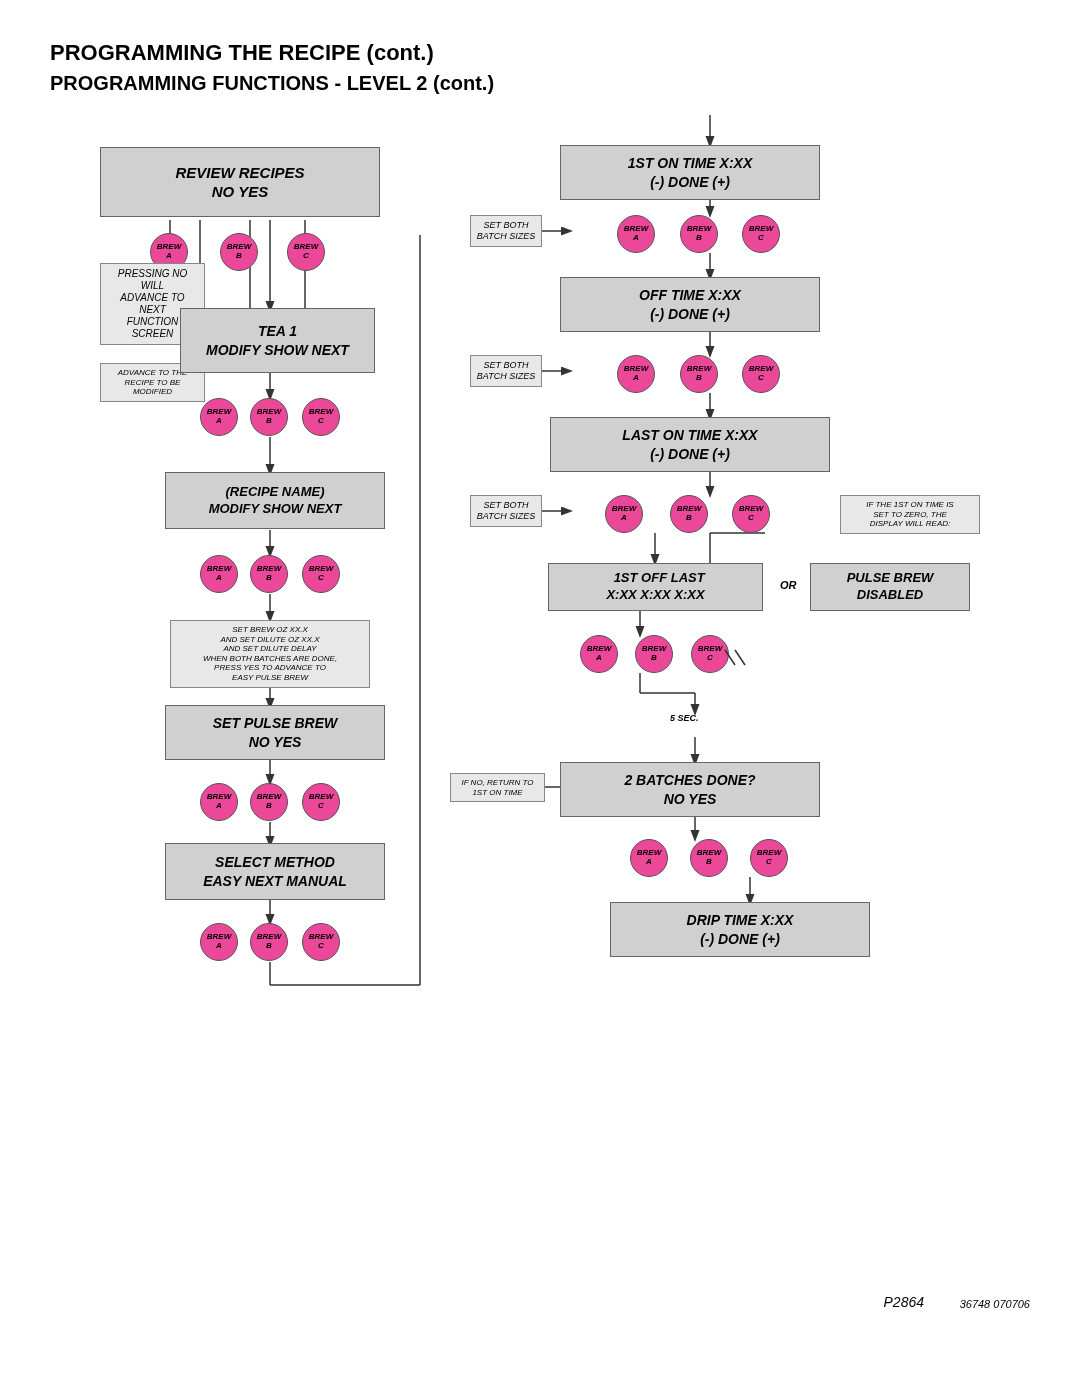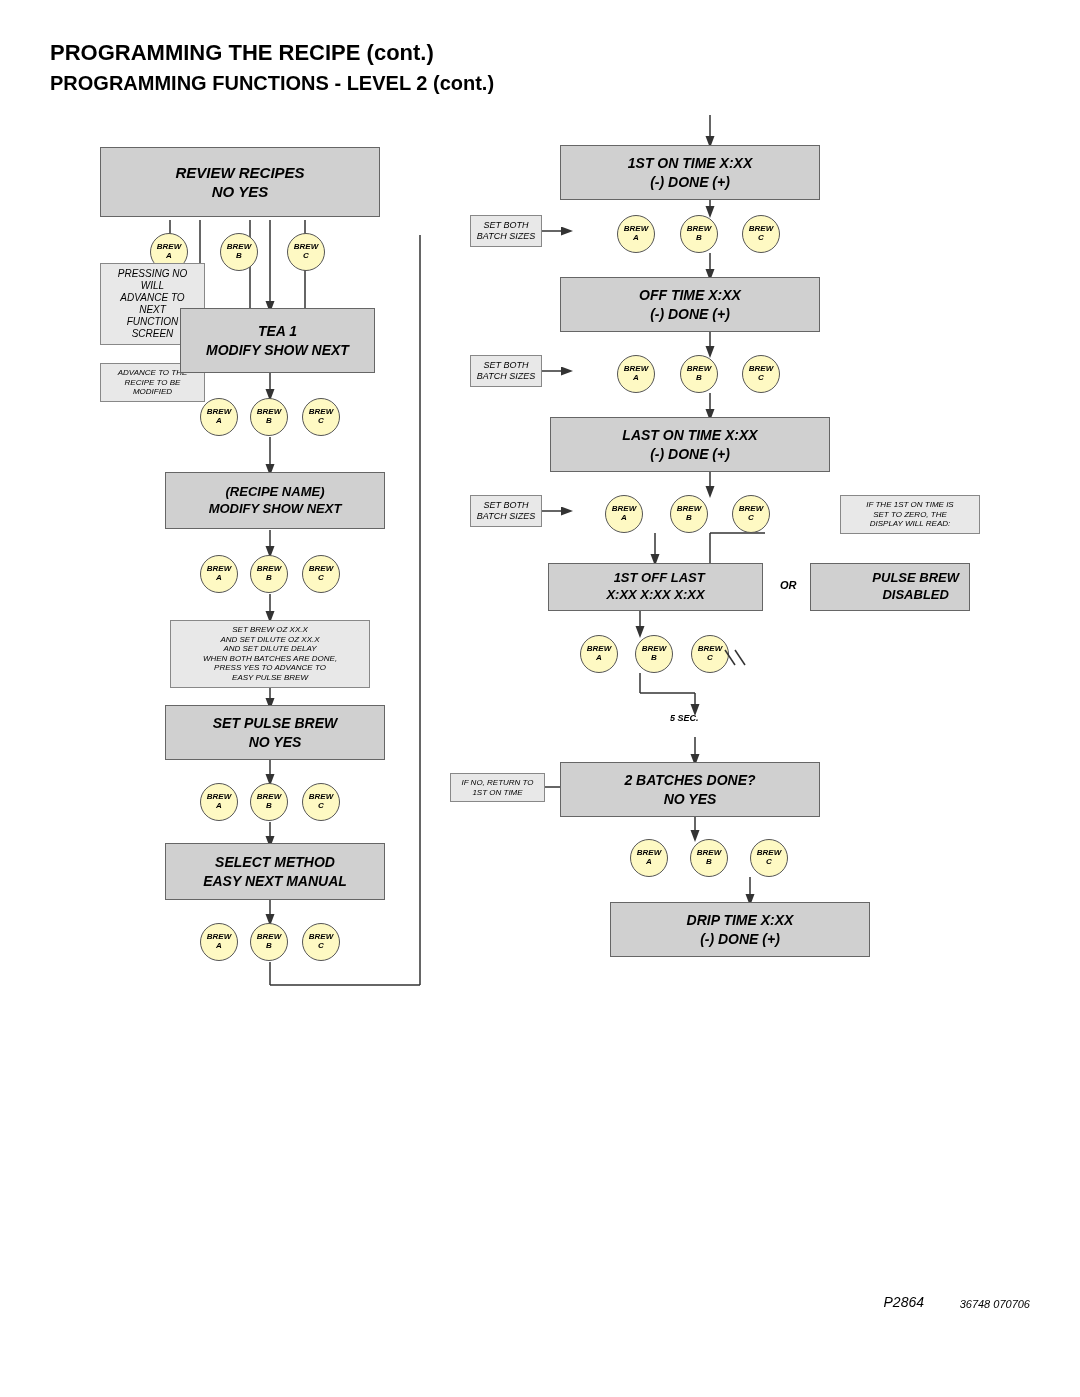--- a/index.html
+++ b/index.html
@@ -60,21 +60,21 @@
       padding: 4px 5px;
       line-height: 1.2;
     }
 
     .circle-btn {
       position: absolute;
       width: 38px;
       height: 38px;
       border-radius: 50%;
       border: 1.5px solid #555;
-      background: #fef9c3;
+      background: #ec4899;
       display: flex;
       flex-direction: column;
       align-items: center;
       justify-content: center;
       font-size: 9px;
       font-weight: bold;
       line-height: 1.1;
       text-align: center;
     }
 
@@ -369,21 +369,21 @@
 
     <div class="box" style="left:498px; top:448px; width:215px; height:48px; font-size:13px;">
       <span style="white-space:pre-line;text-align:right;">1ST     OFF    LAST
 X:XX  X:XX  X:XX</span>
     </div>
 
     <div style="position:absolute; left:730px; top:464px; font-size:11px; font-weight:bold;">
       <span>OR</span>
     </div>
 
-    <div class="box" style="left:760px; top:448px; width:160px; height:48px; font-size:13px;align-items:flex-end;">
+    <div class="box" style="left:760px; top:448px; width:160px; height:48px; font-size:13px;">
       <span style="white-space:pre-line;">PULSE BREW
 DISABLED</span>
     </div>
 
     <div class="circle-btn" style="left:530px; top:520px;">
       <span style="white-space:pre-line;font-size:8px;">BREW
 A</span>
     </div>
     <div class="circle-btn" style="left:585px; top:520px;">
       <span style="white-space:pre-line;font-size:8px;">BREW

